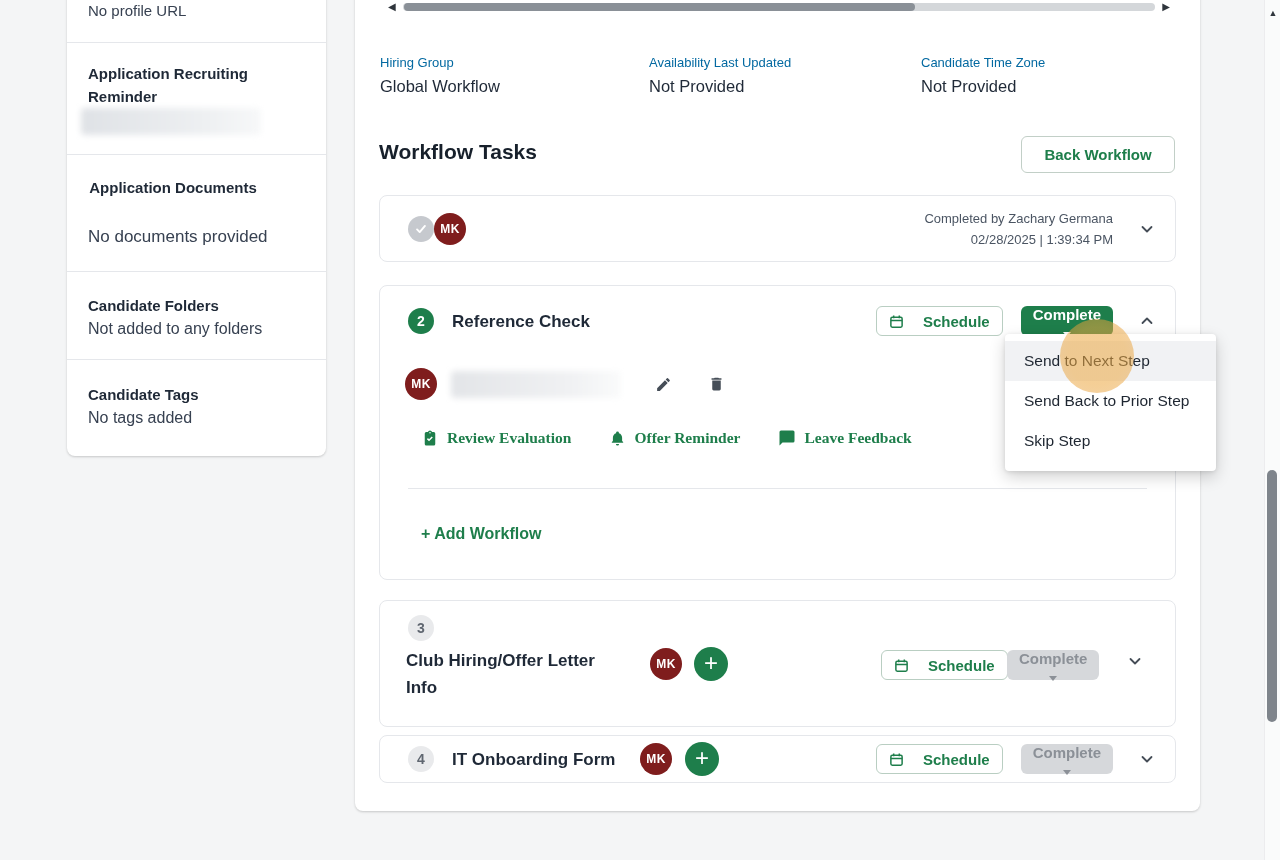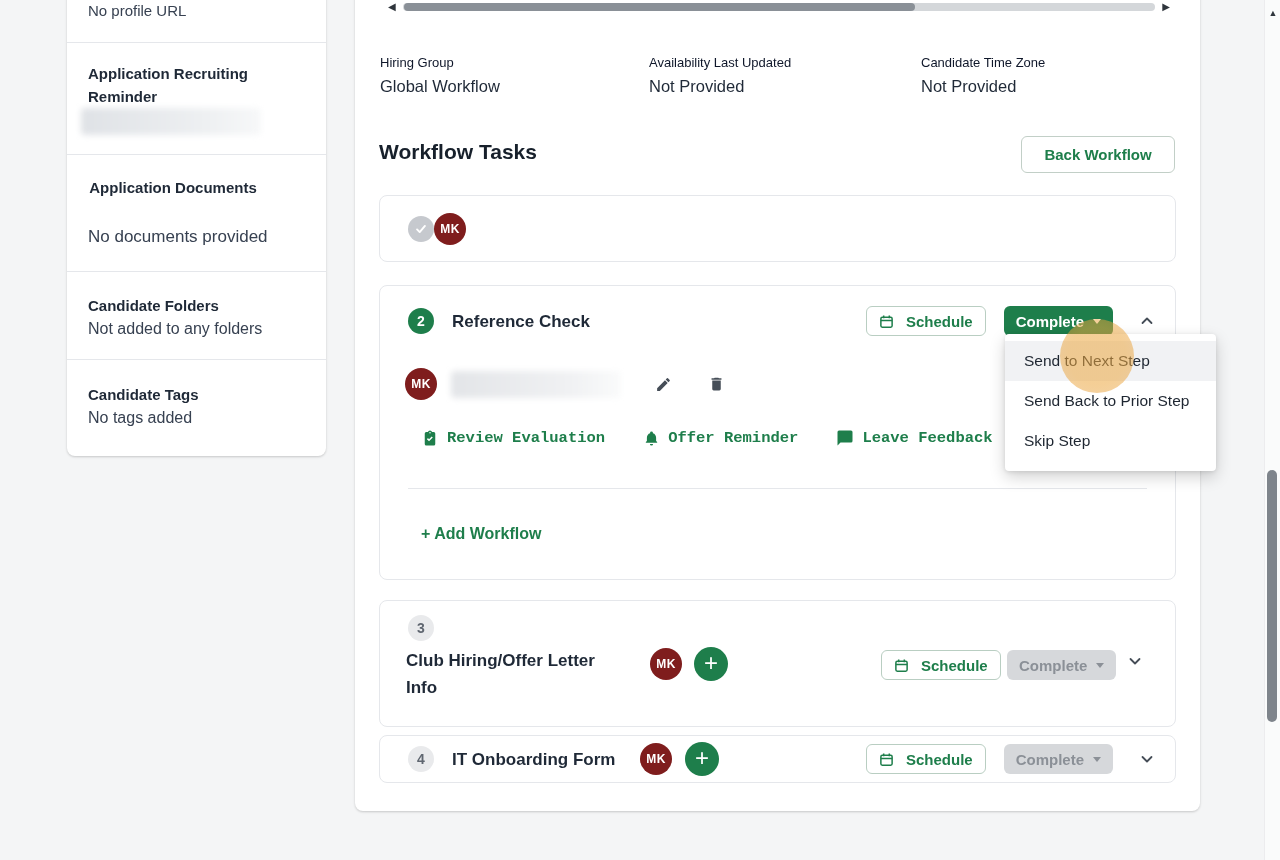--- a/index.html
+++ b/index.html
@@ -37,21 +37,21 @@
 
   
   .hscroll { position:absolute; left:33px; top:30px; width:782px; height:14px; display:flex; align-items:center; gap:7px; }
   .hs-arrow { font-size:10px; color:#2f353c; line-height:14px; cursor:default; }
   .hs-track { flex:1; height:8px; background:#d4d7da; border-radius:4px; position:relative; }
   .hs-thumb { position:absolute; left:1px; top:0; width:68%; height:8px; background:#8a9097; border-radius:4px; }
 
   
   .info-col { position:absolute; top:85px; }
   .info-col.c1 { left:25px; } .info-col.c2 { left:294px; } .info-col.c3 { left:566px; }
-  .info-label { font-size:13px; color:#0f172a; margin-bottom:7px; }
+  .info-label { font-size:13px; color:#0369a1; margin-bottom:7px; }
   .info-value { font-size:16.5px; color:#1f2937; }
 
   
   .wf-title { position:absolute; left:24px; top:170px; font-size:21px; font-weight:bold; color:#17202b; }
   .reset-btn {
     position:absolute; left:666px; top:166px; width:154px; height:37px;
     background:#fff; border:1px solid #c2cfc7; border-radius:6px;
     color:#1e7e4b; font-size:15px; font-weight:bold; font-family:inherit; cursor:pointer;
   }
 
@@ -77,44 +77,44 @@
 
   .right-cluster { margin-left:auto; display:flex; align-items:center; }
 
   .completed-note { text-align:right; font-size:13px; color:#4b5563; line-height:21px; }
 
   .chev-btn { background:none; border:none; margin-left:26px; cursor:pointer; display:flex; align-items:center; }
 
   .btn-schedule {
     height:30px; padding:0 12px; background:#fff; border:1px solid #b9cec2; border-radius:6px;
     color:#1e7e4b; font-size:15px; font-weight:bold; font-family:inherit;
-    display:inline-flex; align-items:center; gap:12px; cursor:pointer;
+    display:inline-flex; align-items:center; gap:19px; cursor:pointer;
   }
   .btn-complete {
     height:30px; padding:0 12px; background:#1e7e4b; border:none; border-radius:6px;
     color:#fff; font-size:15px; font-weight:bold; font-family:inherit;
-    display:inline-flex; align-items:center; gap:9px; cursor:pointer; margin-left:18px;
+    display:inline-flex; align-items:center; gap:9px; cursor:pointer; margin-left:18px;flex-direction:column;
   }
   .btn-complete.disabled { background:#d6d8db; color:#8b9097; }
   .caret { width:0; height:0; border-left:4px solid transparent; border-right:4px solid transparent; border-top:5px solid currentColor; }
 
   
   .card2 .row-head { position:absolute; left:28px; right:20px; top:20px; height:30px; display:flex; align-items:center; }
   .card2 .row-assignee { position:absolute; left:25px; top:82px; display:flex; align-items:center; }
   .assignee-redacted {
     width:170px; height:27px; margin-left:14px;
     background:linear-gradient(90deg,#e3e5e8,#f0f1f3 70%,#fafbfb);
     border-radius:4px; filter:blur(3px);
   }
   .icon-btn { background:none; border:none; cursor:pointer; display:flex; align-items:center; }
   .pencil-btn { margin-left:34px; }
   .trash-btn  { margin-left:36px; }
   .card2 .row-actions { position:absolute; left:41px; top:143px; display:flex; align-items:center; gap:38px; }
   .action-link { display:inline-flex; align-items:center; gap:8px; background:none; border:none; cursor:pointer;
-                 color:#1e7e4b; font-size:15.5px; font-weight:bold; font-family:Liberation Mono, monospace; }
+                 color:#1e7e4b; font-size:15.5px; font-weight:bold; font-family:Liberation Serif, serif; }
   .card2 .divider { position:absolute; left:28px; right:28px; top:202px; height:1px; background:#e5e7eb; }
   .add-assignee { position:absolute; left:41px; top:239px; background:none; border:none; cursor:pointer;
                   color:#1e7e4b; font-size:16px; font-weight:bold; font-family:inherit; }
 
   
   .card3 .step-circle { position:absolute; left:28px; top:14px; }
   .card3 .c3-title { position:absolute; left:26px; top:46px; width:210px; font-size:17px; font-weight:bold; line-height:27px; }
   .card3 .avatar { position:absolute; left:270px; top:47px; }
   .plus-btn {
     width:34px; height:34px; border-radius:50%; background:#1e7e4b; border:none; cursor:pointer;
@@ -195,20 +195,31 @@
   <h2 class="wf-title">Workflow Tasks</h2>
   <button class="reset-btn">Back Workflow</button>
 
   <section class="card card1">
     <div class="step-circle step-done">
       <svg width="14" height="14" viewBox="0 0 16 16">
           <path d="M3.5 8.5l3 3 6-7" stroke="#fff" stroke-width="2.2" fill="none" stroke-linecap="round" stroke-linejoin="round"></path>
         </svg>
     </div>
     <div class="avatar">MK</div>
+    <div class="right-cluster">
+      <div class="completed-note">
+        <div>Completed by Zachary Germana</div>
+        <div>02/28/2025 | 1:39:34 PM</div>
+      </div>
+      <button class="chev-btn">
+        <svg width="16" height="16" viewBox="0 0 16 16">
+            <path d="M3.5 6l4.5 4.5L12.5 6" stroke="#454d57" stroke-width="1.8" fill="none" stroke-linecap="round" stroke-linejoin="round"></path>
+          </svg>
+      </button>
+    </div>
   </section>
 
   <section class="card card2">
     <div class="row-head">
       <div class="step-circle step-active">2</div>
       <div class="task-title">Reference Check</div>
       <div class="right-cluster">
         <button class="btn-schedule">
           <svg width="15" height="15" viewBox="0 0 16 16">
               <rect x="2" y="3.5" width="12" height="10.5" rx="1.5" stroke="#1e7e4b" stroke-width="1.6" fill="none"></rect>

